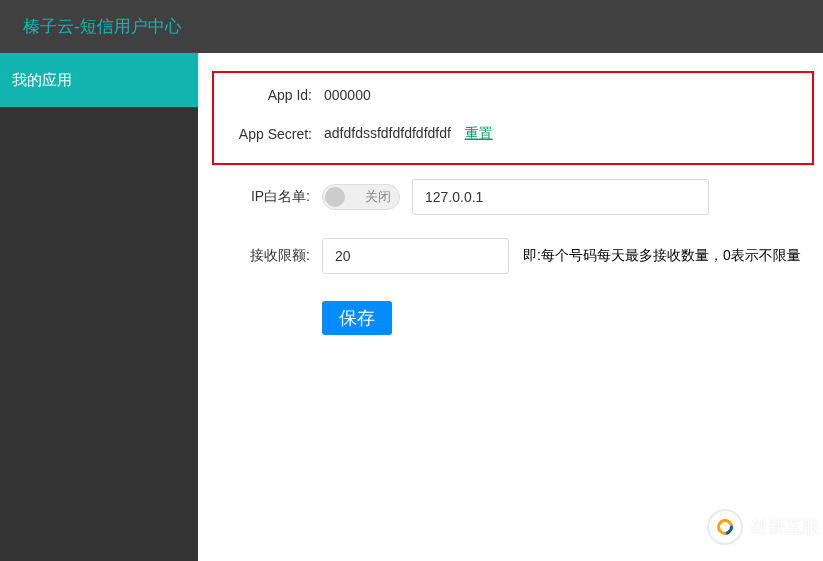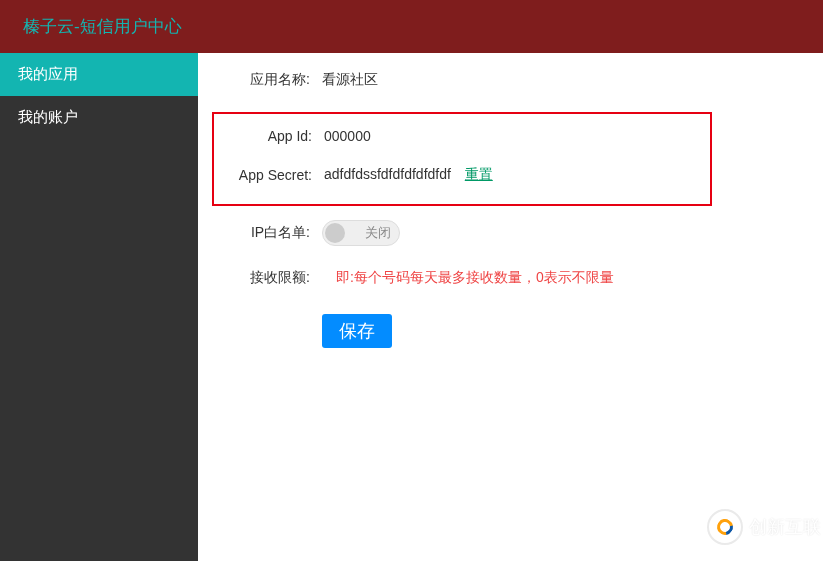--- a/index.html
+++ b/index.html
@@ -10,41 +10,41 @@
     }
     body {
       width: 823px;
       height: 561px;
       background: #fff;
       position: relative;
       overflow: hidden;
     }
     .header {
       height: 53px;
-      background: #7f1d1d;
+      background: #404040;
       color: #13b5b1;
       display: flex;
       align-items: center;
       padding-left: 23px;
       font-size: 17px;
     }
     .container {
       display: flex;
       height: calc(100% - 53px);
     }
     .sidebar {
       width: 198px;
       background: #333;
       color: #fff;
     }
     .sidebar-item {
-      height: 43px;
-      display: flex;
-      align-items: center;
-      padding: 0 18px;
+      height: 54px;
+      display: flex;
+      align-items: center;
+      padding: 0 12px;
       font-size: 15px;
       cursor: pointer;
       justify-content: space-between;
     }
     .sidebar-item.active {
       background: #13b5b1;
     }
     .chevron-down {
       width: 0;
       height: 0;
@@ -69,21 +69,21 @@
       font-size: 14px;
       margin-right: 12px;
     }
     .form-value {
       color: #333;
       font-size: 14px;
     }
     .red-box {
       border: 2px solid #e60012;
       margin: 0 0 14px 14px;
-      width: 500px;
+      width: 602px;
       padding: 14px 0 14px 0;
     }
     .red-box .form-row {
       padding-left: 0;
       margin-bottom: 22px;
     }
     .red-box .form-row:last-child {
       margin-bottom: 6px;
     }
     .red-box .form-label {
@@ -126,21 +126,21 @@
       color: #333;
       outline: none;
     }
     .input-ip {
       width: 297px;
     }
     .input-limit {
       width: 187px;
     }
     .hint-text {
-      color: #ef4444;
+      color: #000000;
       font-size: 14px;
       margin-left: 14px;
       text-align: center;
     }
     .save-btn {
       background: #038cff;
       color: #fff;
       border: none;
       border-radius: 3px;
       height: 34px;
@@ -189,30 +189,23 @@
 
 <div class="header">
   <span>榛子云-短信用户中心</span>
 </div>
 
 <div class="container">
   <div class="sidebar">
     <div class="sidebar-item active">
       <span>我的应用</span>
     </div>
-    <div class="sidebar-item">
-      <span>我的账户</span>
-    </div>
   </div>
 
   <div class="main">
-    <div class="form-row">
-      <div class="form-label">应用名称:</div>
-      <div class="form-value">看源社区</div>
-    </div>
 
 
     <div class="red-box">
       <div class="form-row">
         <div class="form-label">App Id:</div>
         <div class="form-value">000000</div>
       </div>
       <div class="form-row">
         <div class="form-label">App Secret:</div>
         <div class="form-value">
@@ -221,24 +214,26 @@
         </div>
       </div>
     </div>
 
     <div class="form-row">
       <div class="form-label">IP白名单:</div>
       <div class="toggle">
         <div class="toggle-knob"></div>
         <span class="toggle-text">关闭</span>
       </div>
+      <input class="text-input input-ip" value="127.0.0.1" style="">
     </div>
 
     <div class="form-row">
       <div class="form-label">接收限额:</div>
+      <input class="text-input input-limit" value="20" style="">
       <span class="hint-text">即:每个号码每天最多接收数量，0表示不限量</span>
     </div>
 
     <button class="save-btn">保存</button>
   </div>
 </div>
 
 <div class="watermark">
   <div class="wm-icon">
     <div class="wm-icon-inner"></div>

